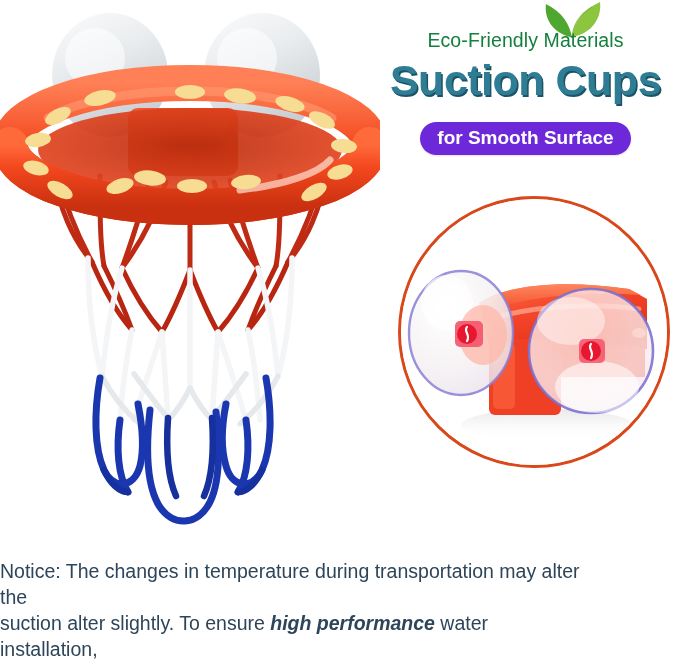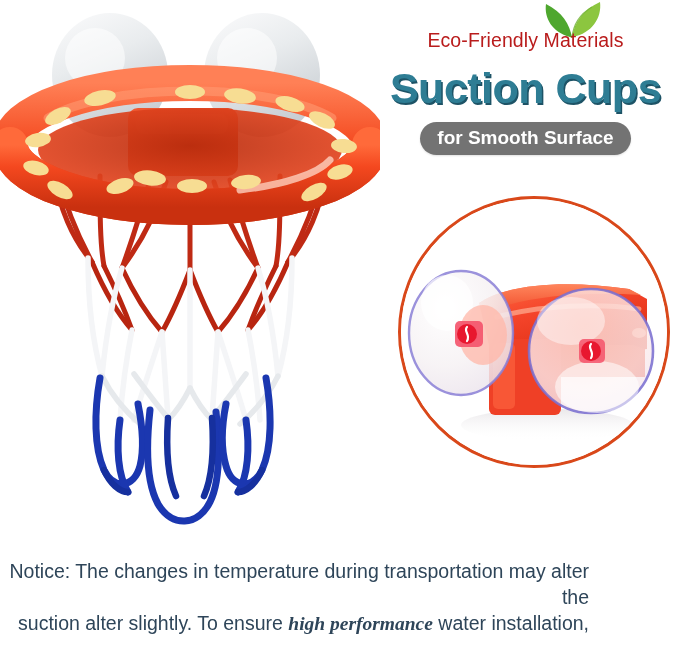--- a/index.html
+++ b/index.html
@@ -39,52 +39,51 @@
   }
 
   .eco-line {
     position: absolute;
     left: 0;
     top: 29px;
     width: 307px;
     text-align: center;
     font-size: 19.5px;
     letter-spacing: 0.1px;
-    color: #b91c1c;
+    color: #15803d;
     font-family: "Liberation Sans", sans-serif;
     white-space: nowrap;
   }
 
   .main-title {
     position: absolute;
     left: 0;
     top: 55px;
     width: 307px;
     text-align: center;
     font-size: 43px;
     line-height: 50px;
     font-weight: bold;
     color: #2e7d94;
     letter-spacing: -0.5px;
     text-shadow: 1.5px 1.5px 0px #1d5366;
     white-space: nowrap;
     font-family: "Liberation Sans", sans-serif;
-    margin-top: 8px;
   }
 
   .badge-wrap {
     position: absolute;
     left: 0;
     top: 122px;
     width: 307px;
     text-align: center;
   }
   .badge {
     display: inline-block;
-    background: #737373;
+    background: #6d28d9;
     color: #ffffff;
     font-size: 19px;
     font-weight: bold;
     padding: 5px 17px 6px 17px;
     border-radius: 999px;
     letter-spacing: 0px;
     white-space: nowrap;
     box-shadow: 0 1px 2px rgba(0,0,0,0.12);
   }
 
@@ -116,30 +115,29 @@
     width: 380px;
     height: 545px;
   }
 
   
   .notice {
     position: absolute;
     left: 0px;
     top: 558px;
     width: 589px;
-    text-align: right;
+    text-align: left;
     font-size: 19.5px;
     line-height: 26px;
     color: #2e4559;
     font-family: "Liberation Sans", sans-serif;
   }
   .notice b {
     font-weight: bold;
     font-style: italic;
-    font-family: Liberation Serif, serif;
   }
   .notice .l1 { display: block; }
   .notice .l2 { display: block; }
   .notice .l3 { display: block; }
 </style>
 </head>
 <body>
 
 <div class="stage">
 

